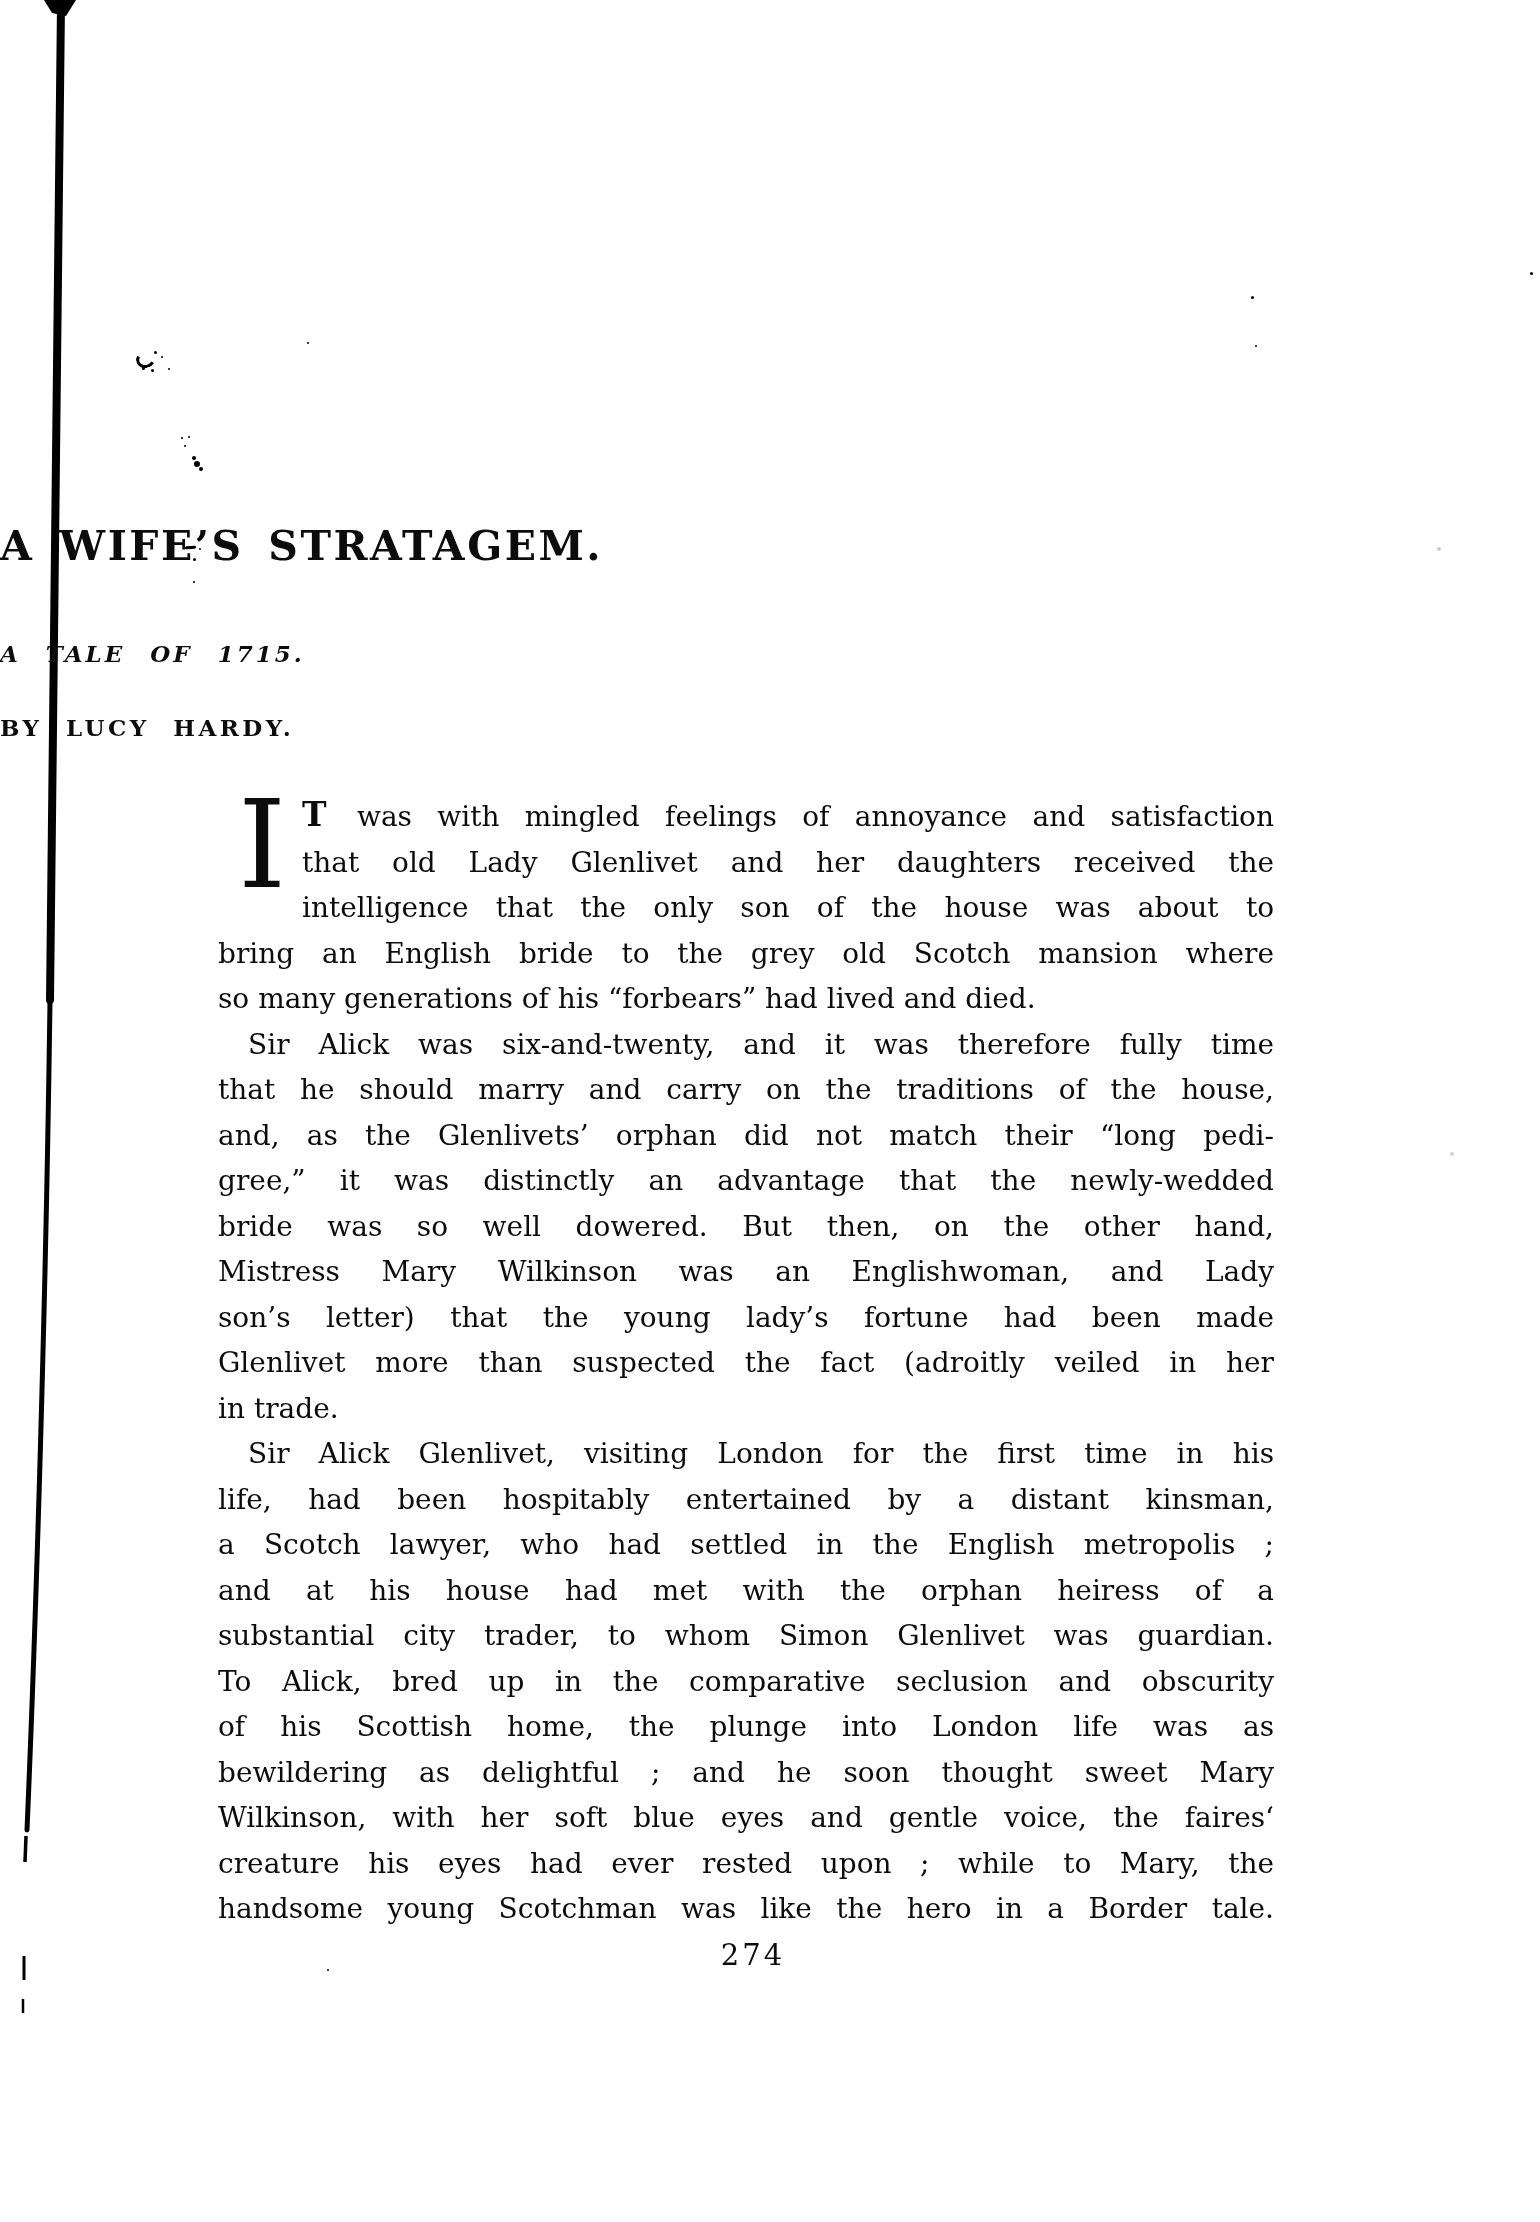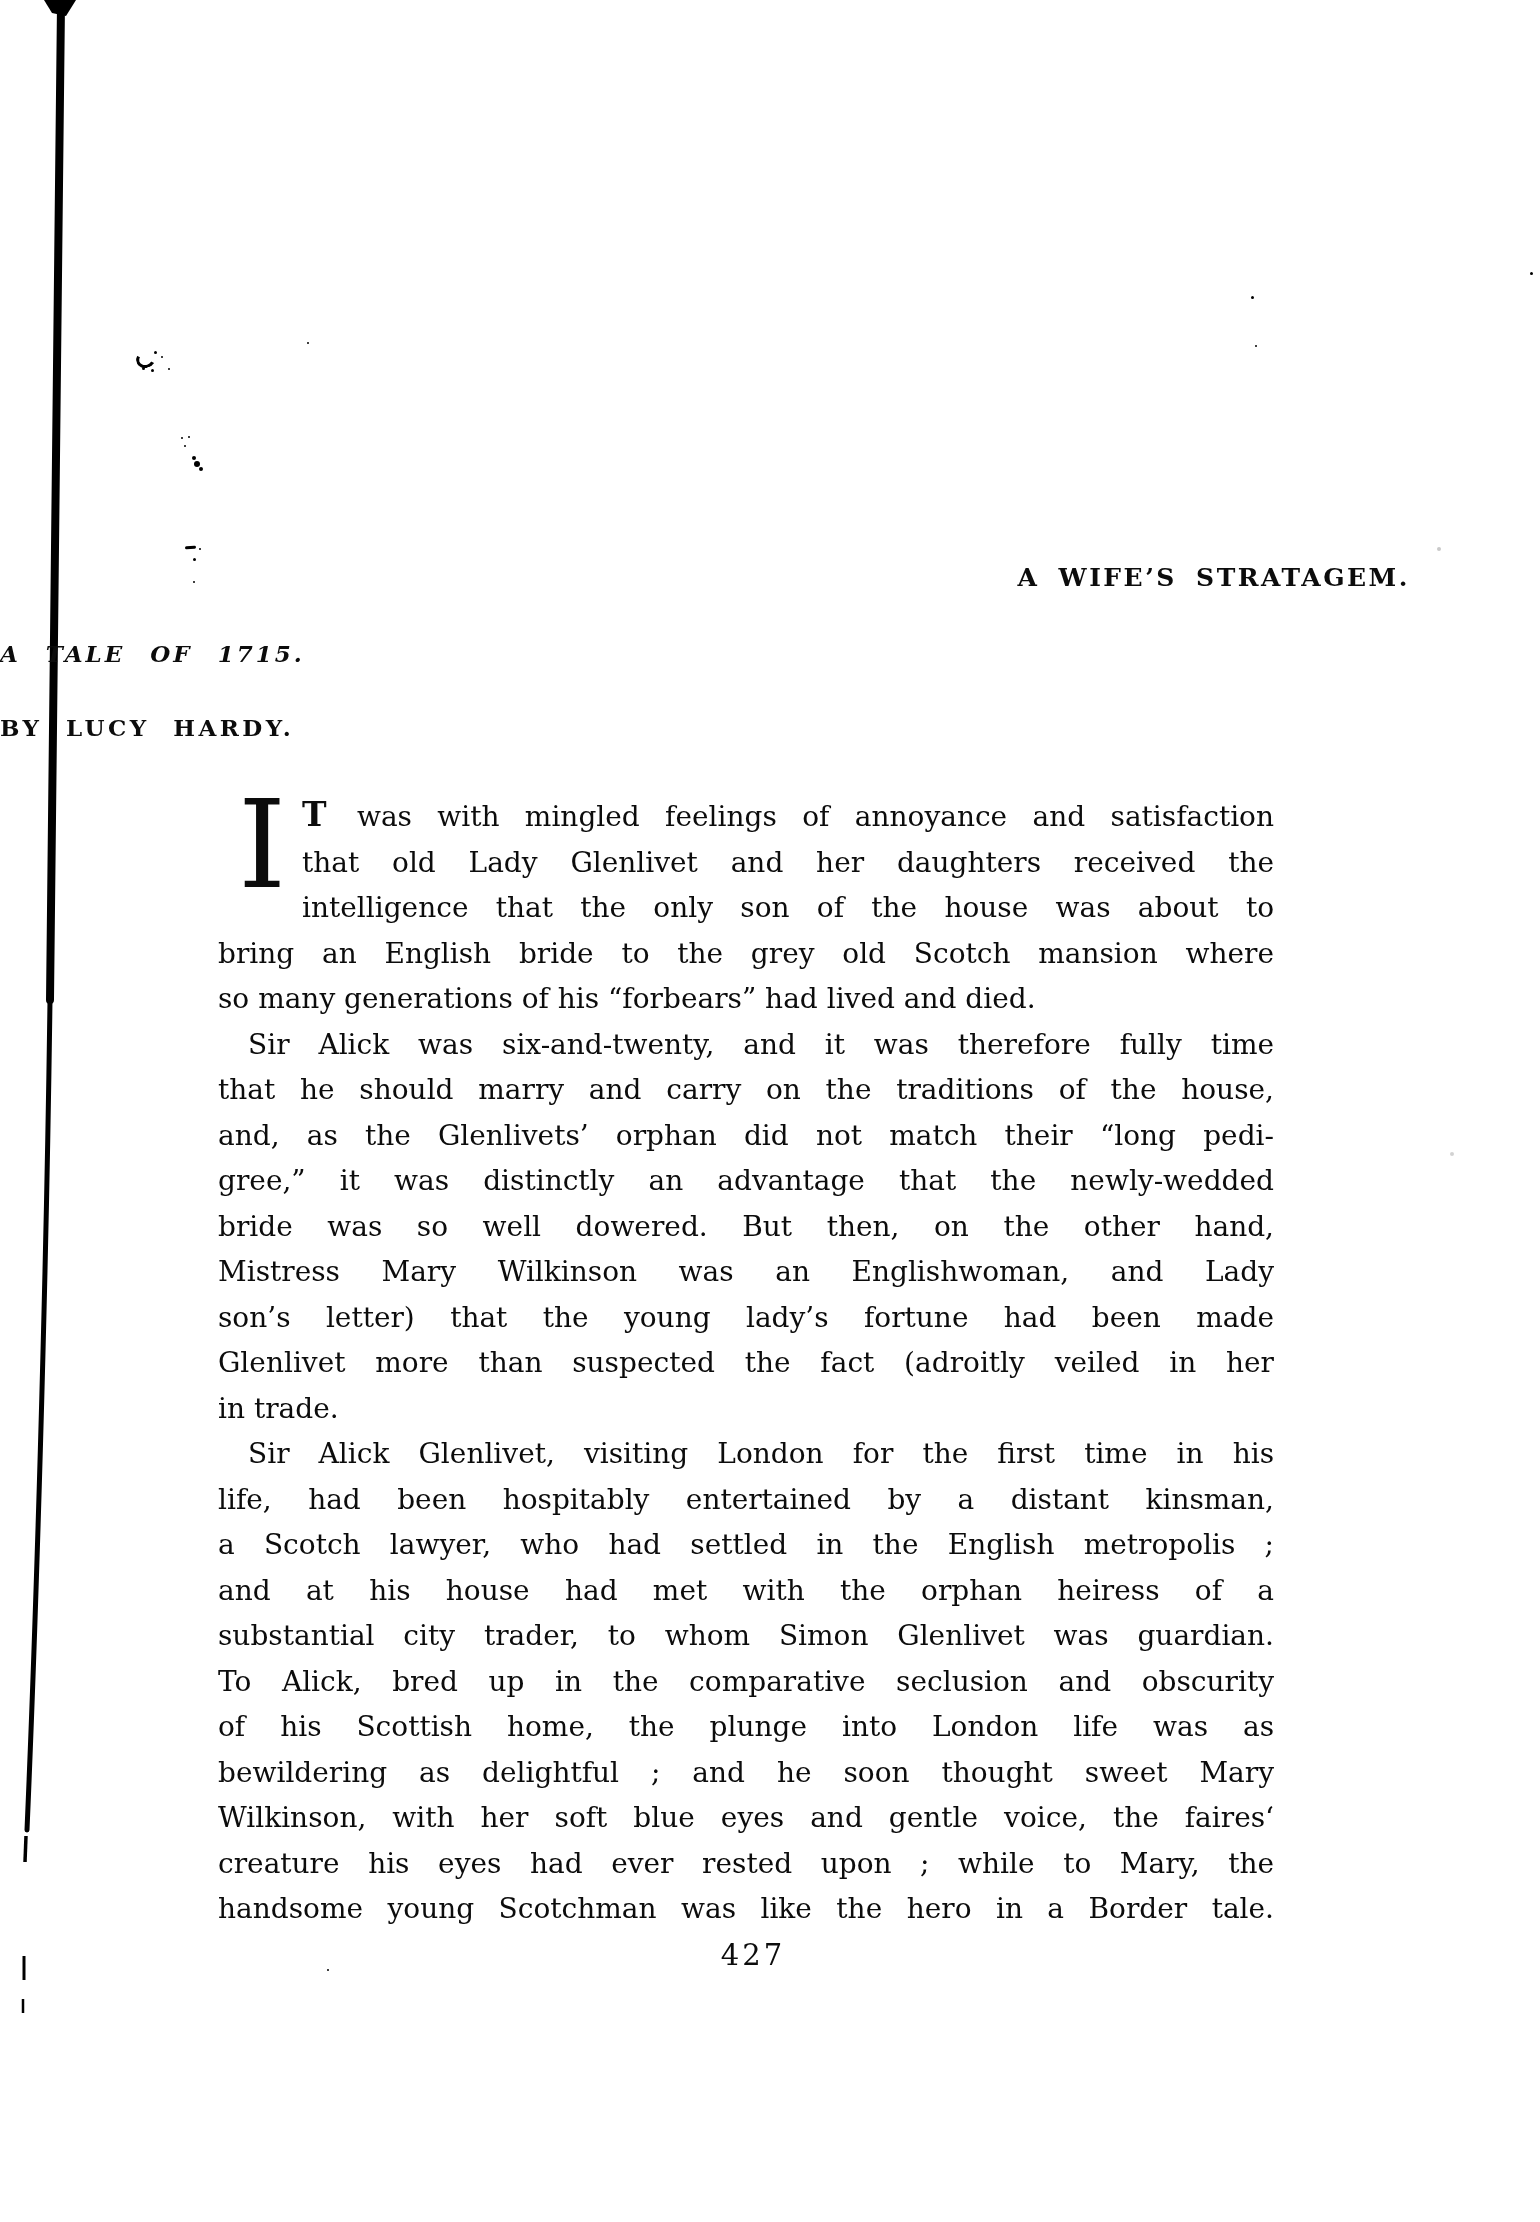--- a/index.html
+++ b/index.html
@@ -5,23 +5,23 @@
   html, body { margin:0; padding:0; background:#ffffff; }
   .page {
     position:relative;
     width:1540px; height:2222px;
     background:#ffffff;
     overflow:hidden;
     font-family:"DejaVu Serif", "Liberation Serif", serif;
     color:#0c0c0c;
   }
   .title {
-    position:absolute; top:556px; left:0; width:1410px;
-    text-align:right;
-    font-size:25px; font-weight:bold;
+    position:absolute; top:524px; left:0; width:1410px;
+    text-align:left;
+    font-size:41px; font-weight:bold;
     letter-spacing:2.5px; word-spacing:8px;
     line-height:44px;
   }
   .subtitle {
     position:absolute; top:640px; left:0; width:1498px;
     text-align:left;
     font-style:italic; font-weight:bold;
     font-size:23px; letter-spacing:3px; word-spacing:14px;
     line-height:28px;
   }
@@ -149,15 +149,15 @@
         <div class="line">substantial city trader, to whom Simon Glenlivet was guardian.</div>
         <div class="line">To Alick, bred up in the comparative seclusion and obscurity</div>
         <div class="line">of his Scottish home, the plunge into London life was as</div>
         <div class="line">bewildering as delightful ; and he soon thought sweet Mary</div>
         <div class="line">Wilkinson, with her soft blue eyes and gentle voice, the faires‘</div>
         <div class="line">creature his eyes had ever rested upon ; while to Mary, the</div>
         <div class="line">handsome young Scotchman was like the hero in a Border tale.</div>
       </div>
     </div>
 
-  <div class="pagenum">427</div>
+  <div class="pagenum">274</div>
 
 </div>
 
 </body></html>

